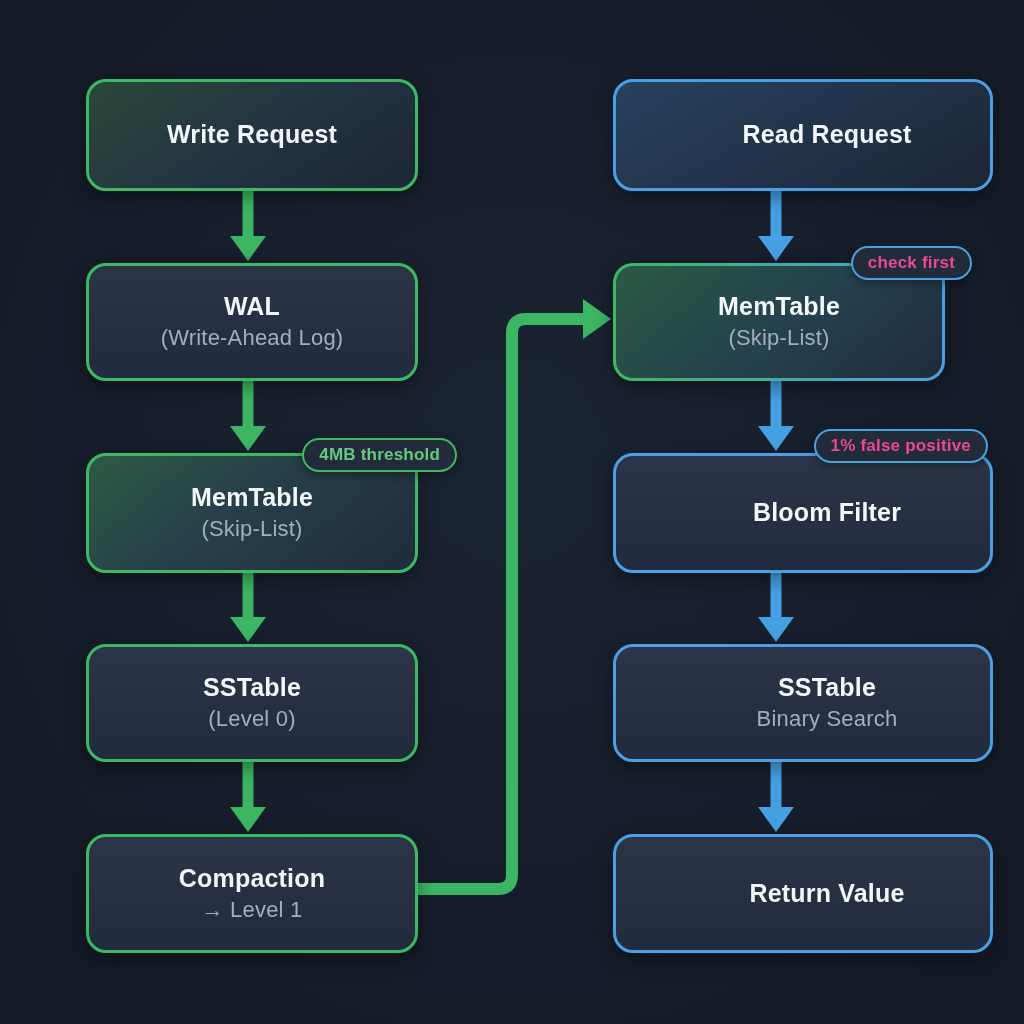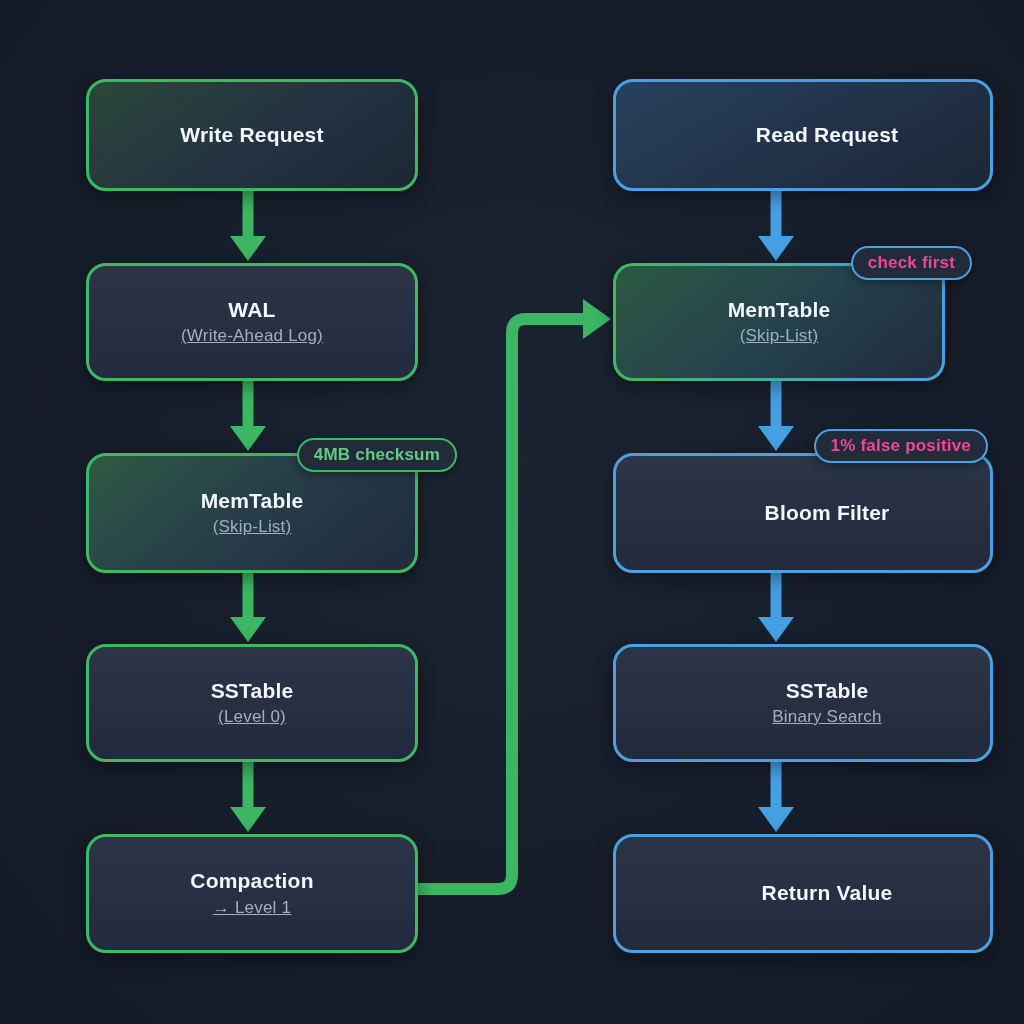--- a/index.html
+++ b/index.html
@@ -16,24 +16,24 @@
   .connectors{position:absolute;left:0;top:0;width:1024px;height:1024px;z-index:1;}
   .node{
     position:absolute;z-index:2;
     display:flex;flex-direction:column;align-items:center;justify-content:center;
     border-radius:20px;
     border:3px solid #3db863;
     box-shadow:0 6px 18px rgba(0,0,0,0.38);
     width:326px;
   }
   .node-title{
-    color:#f3f6fa;font-size:21px;font-weight:bold;letter-spacing:.2px;line-height:1.25;
+    color:#f3f6fa;font-size:25px;font-weight:bold;letter-spacing:.2px;line-height:1.25;
   }
   .node-subtitle{
-    color:#a3aebf;font-size:17px;font-weight:normal;letter-spacing:.2px;line-height:1.3;margin-top:2px;text-decoration:underline;
+    color:#a3aebf;font-size:22px;font-weight:normal;letter-spacing:.2px;line-height:1.3;margin-top:2px;
   }
   
   .col-w{left:86px;}
   .col-r{left:613px;}
   
   .row0{top:79px;height:106px;}
   .row1{top:263px;height:112px;}
   .row2{top:453px;height:114px;}
   .row3{top:644px;height:112px;}
   .row4{top:834px;height:113px;}
@@ -154,17 +154,17 @@
 
   <div class="node col-r row3 b-blue f-slate">
     <div class="node-title">SSTable</div>
     <div class="node-subtitle">Binary Search</div>
   </div>
 
   <div class="node col-r row4 b-blue f-slate">
     <div class="node-title">Return Value</div>
   </div>
 
-  <div class="badge badge-green bg-4mb">4MB checksum</div>
+  <div class="badge badge-green bg-4mb">4MB threshold</div>
   <div class="badge badge-blue bg-check">check first</div>
   <div class="badge badge-blue bg-1pct">1% false positive</div>
 
 </div>
 
 </body></html>

